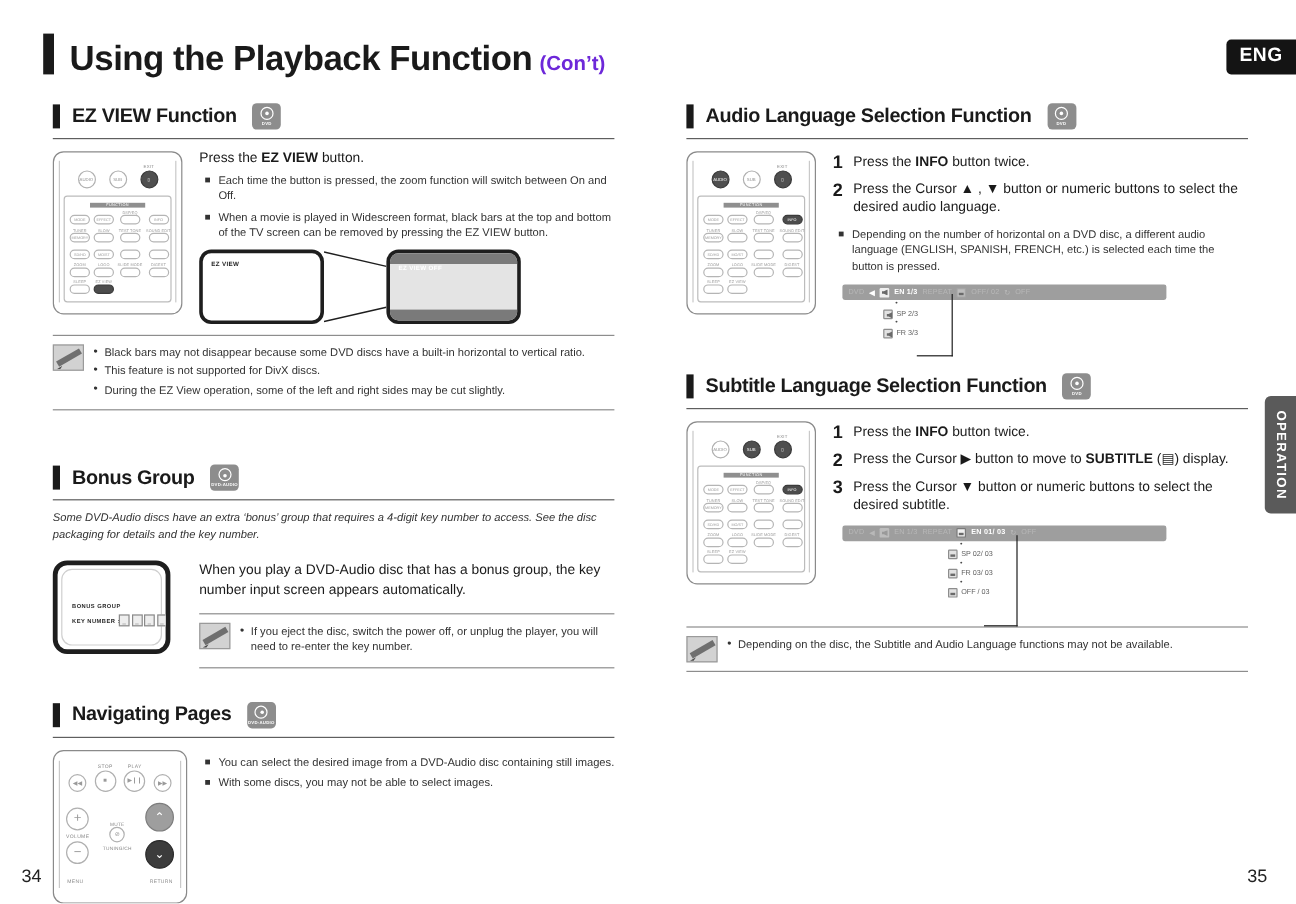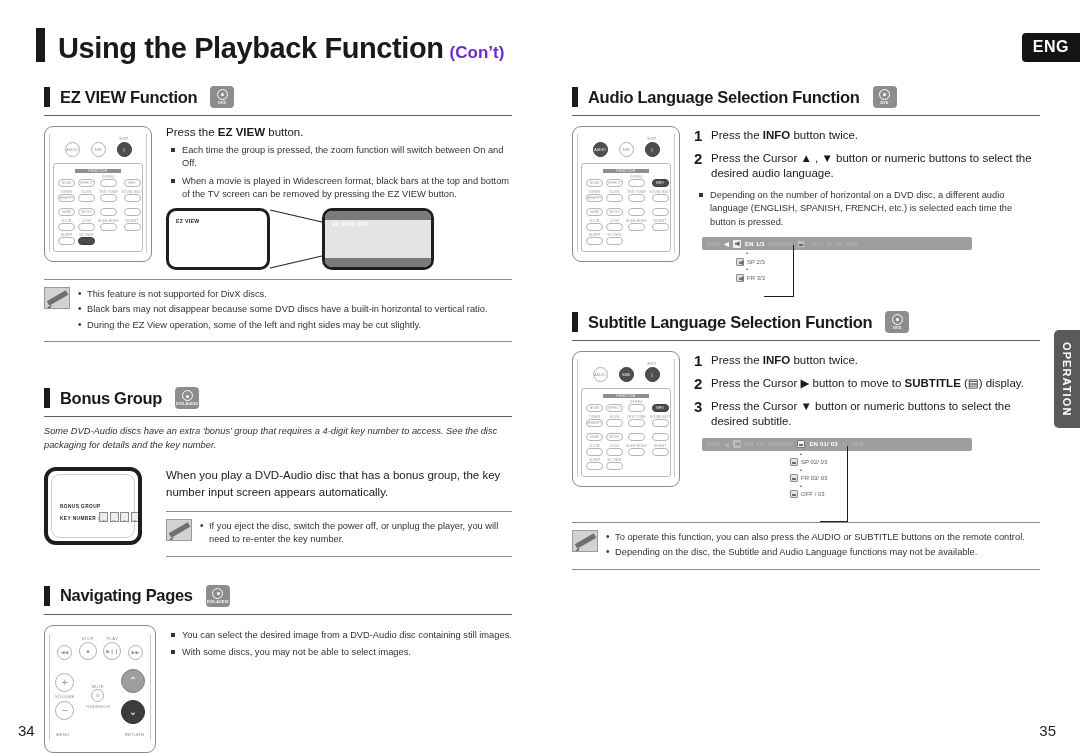--- a/index.html
+++ b/index.html
@@ -389,21 +389,21 @@
             </div>
           </div>
         </div>
       </div>
 
       <div class="text-col">
         <p class="lead">
           <span>Press the </span><b>EZ VIEW</b><span> button.</span>
         </p>
         <ul class="sq">
-          <li>Each time the group is pressed, the zoom function will switch between On and Off.</li>
+          <li>Each time the button is pressed, the zoom function will switch between On and Off.</li>
           <li>When a movie is played in Widescreen format, black bars at the top and bottom of the TV screen can be removed by pressing the EZ VIEW button.</li>
         </ul>
 
         <div class="tv-pair">
           <div class="tv left-tv">
             <div class="osd-label">EZ VIEW</div>
           </div>
           <div class="tv-connector">
             <svg width="52" height="62" viewBox="0 0 52 62">
               <line x1="0" y1="2" x2="52" y2="14" stroke="#1e1e1e" stroke-width="1.2"></line>
@@ -416,22 +416,22 @@
             <div class="osd-label">EZ VIEW OFF</div>
           </div>
         </div>
       </div>
     </div>
 
     <div class="note">
       <div class="note-icon"></div>
       <div class="note-body">
         <ul class="dot">
+          <li>Black bars may not disappear because some DVD discs have a built-in horizontal to vertical ratio.</li>
           <li>This feature is not supported for DivX discs.</li>
-          <li>Black bars may not disappear because some DVD discs have a built-in horizontal to vertical ratio.</li>
           <li>During the EZ View operation, some of the left and right sides may be cut slightly.</li>
         </ul>
       </div>
     </div>
     <div class="note-underline"></div>
   </div>
 
   <div style="margin-top:45px;">
     <div class="sec-head">
       <div class="sec-bar"></div>
@@ -862,21 +862,20 @@
                 <span>OFF / 03</span>
               </div>
             <div class="osd-loop" style="left:30px; top:-6px; width:28px; height:76px;"></div>
           </div>
         </div>
 
         <div class="note" style="margin-top:22px; margin-left:-122px;">
           <div class="note-icon"></div>
           <div class="note-body">
             <ul class="dot">
-              <li>To operate this function, you can also press the AUDIO or SUBTITLE buttons on the remote control.</li>
               <li>Depending on the disc, the Subtitle and Audio Language functions may not be available.</li>
             </ul>
           </div>
         </div>
         <div class="note-underline" style="margin-left:-122px;"></div>
       </div>
     </div>
   </div>
 </div>
 

